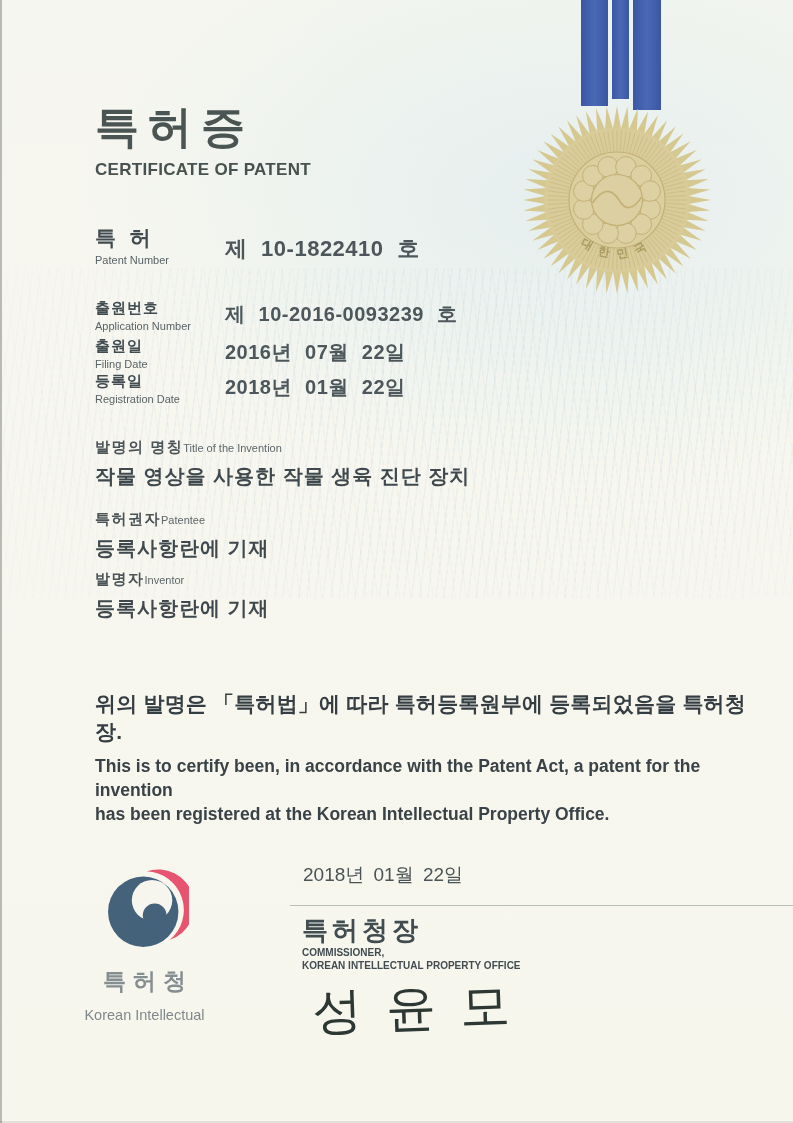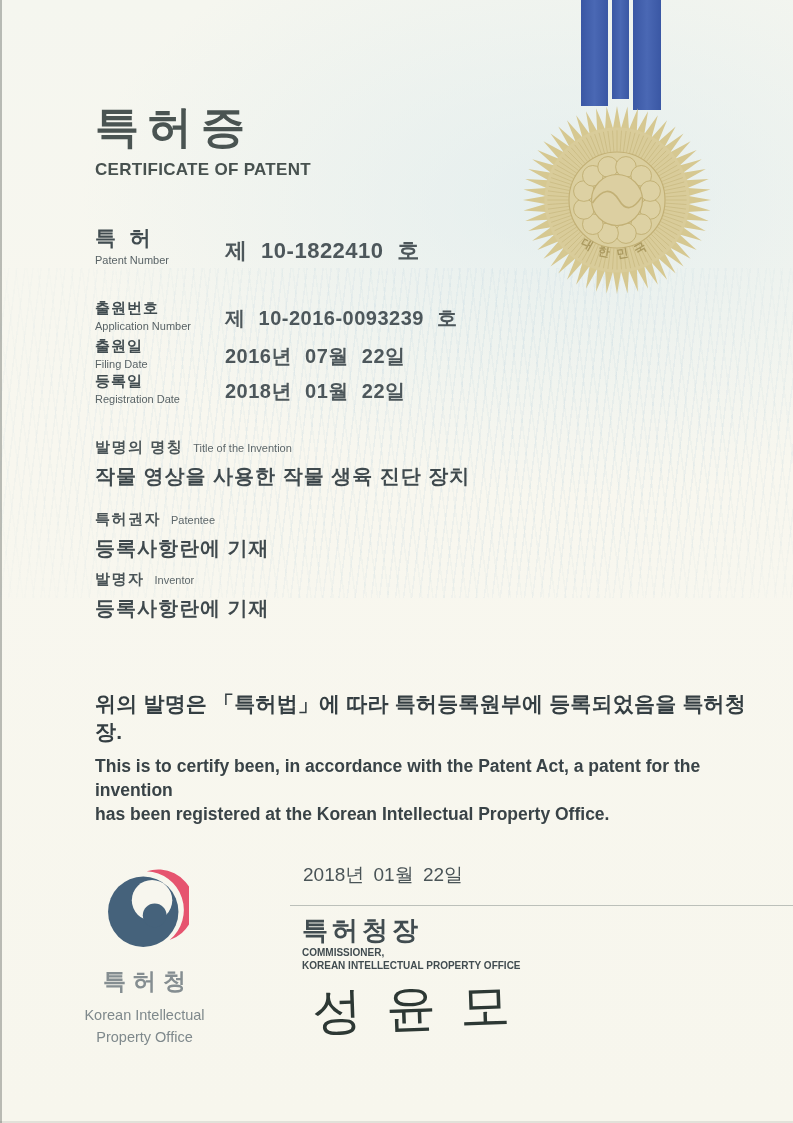--- a/index.html
+++ b/index.html
@@ -35,31 +35,31 @@
   .medal { position:absolute; left:519px; top:102px; width:196px; height:196px; }
   .medal-text { font-family:"Liberation Sans","DejaVu Sans",sans-serif; font-size:12px; font-weight:600;
                 letter-spacing:8px; fill:#ab9a60; }
 
   
   .title-block { position:absolute; left:95px; top:98px; color:#47514f; }
   .title-ko { font-size:44px; font-weight:700; letter-spacing:9px; color:#4a5452; }
   .title-en { font-size:17px; font-weight:700; letter-spacing:0.3px; margin-top:3px; color:#47514f; }
 
   
-  .field-row { position:absolute; left:95px; display:flex; align-items:flex-end; }
+  .field-row { position:absolute; left:95px; display:flex; align-items:center; }
   .flabel { width:130px; flex:0 0 130px; }
   .flabel-ko { font-size:15px; font-weight:700; color:#414c50; letter-spacing:1px; }
   .flabel-en { font-size:11px; color:#596366; margin-top:2px; }
   .fvalue { font-size:20px; font-weight:600; color:#4d575b; word-spacing:7px; letter-spacing:0.5px; margin-top:-2px; }
   .field-row.big .flabel-ko { font-size:21px; letter-spacing:4px; }
   .field-row.big .fvalue { font-size:22px; margin-top:8px; }
 
   
   .inline-row { position:absolute; left:95px; }
-  .inline-row .head { display:flex; align-items:baseline; gap:10px; }
+  .inline-row .head { display:flex; align-items:baseline; }
   .inline-row .head .lko { font-size:15px; font-weight:600; color:#4a5457; letter-spacing:1.5px; }
   .inline-row .head .len { font-size:11px; color:#5d676a; }
   .inline-row .ival { font-size:20px; font-weight:700; color:#3f494d; margin-top:6px; letter-spacing:1px; }
 
   
   .statement { position:absolute; left:95px; top:690px; width:670px; }
   .statement-ko { font-size:21px; font-weight:700; color:#343e42; letter-spacing:0.2px; }
   .statement-en { margin-top:9px; font-size:17.5px; font-weight:600; color:#394347; line-height:1.36; }
 
   
@@ -298,17 +298,16 @@
   <div class="logo-block">
     <svg class="logo-svg" width="88" height="88" viewBox="-50 -50 100 100">
       <circle cx="-2" cy="2" r="40" fill="#45627b"></circle>
       <circle cx="8" cy="-11" r="23" fill="#f7f6ee"></circle>
       <circle cx="11" cy="6" r="13.5" fill="#45627b"></circle>
       <path d="M 2 -44 A 44 44 0 0 1 28 34 A 36 36 0 0 0 2 -44 Z" fill="#e6546f"></path>
     </svg>
     <div class="logo-ko">특허청</div>
     <div class="logo-en">
       <div>Korean Intellectual</div>
-      <div>Property Office</div>
     </div>
   </div>
 
 </div>
 
 </body></html>

